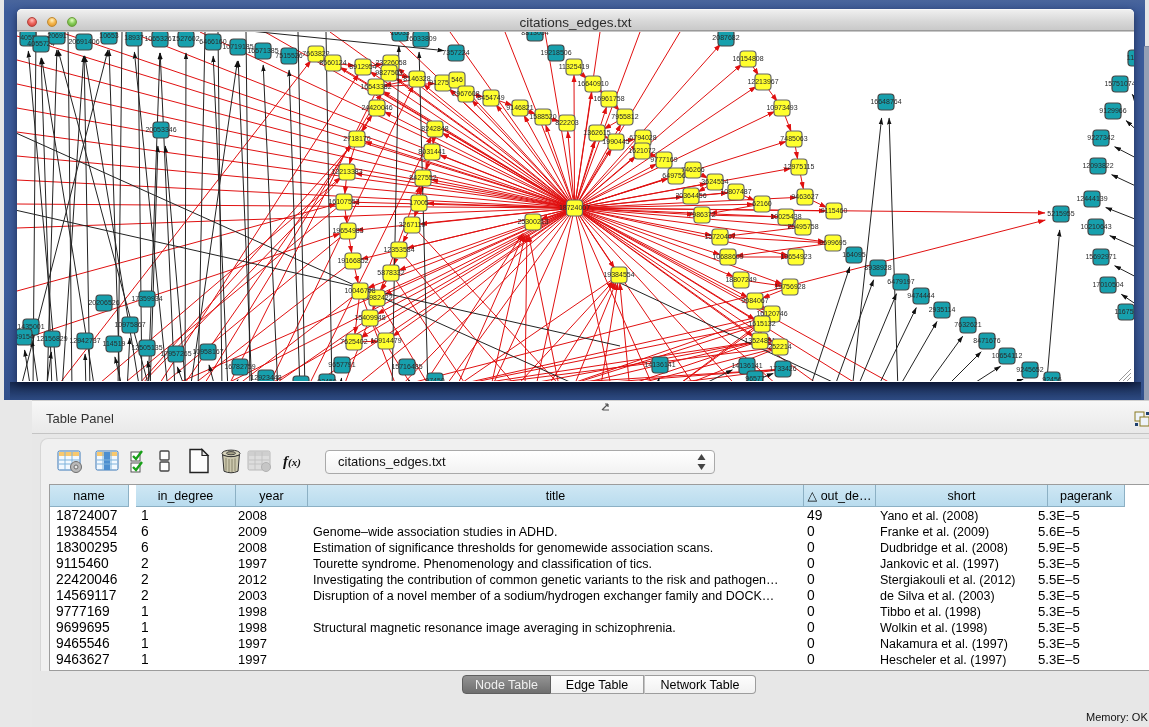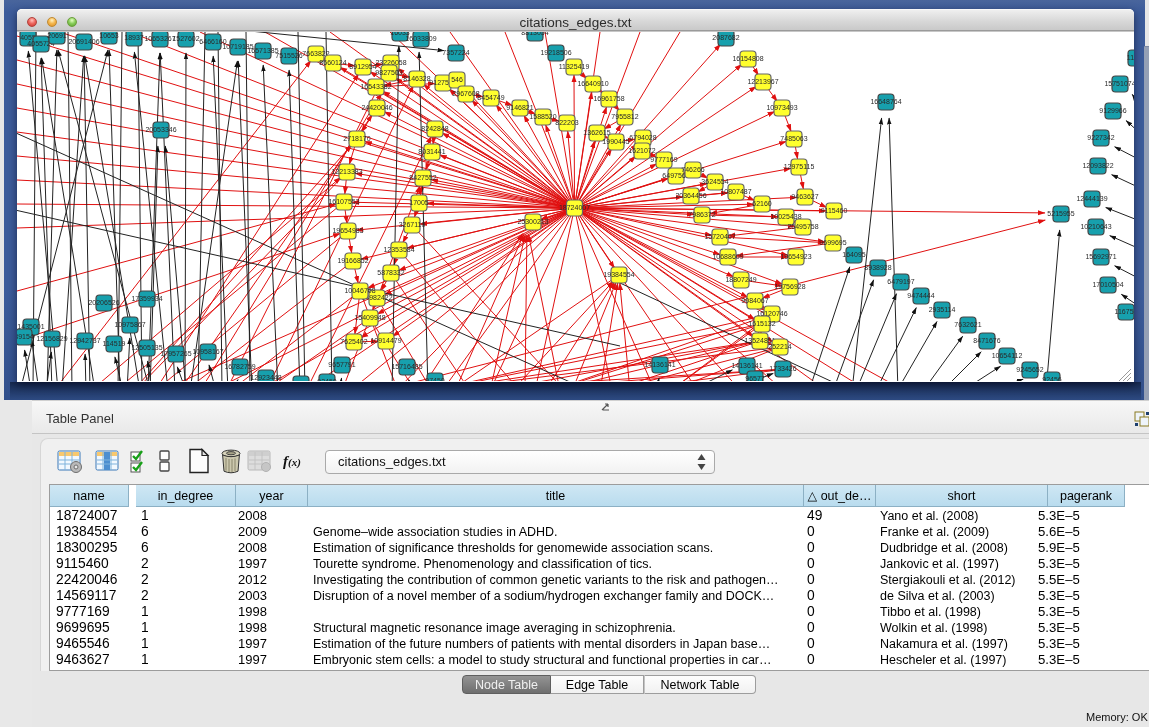--- a/index.html
+++ b/index.html
@@ -830,30 +830,28 @@
             <span class="c2">1998</span>
             <span class="c3">Structural magnetic resonance image averaging in schizophrenia.</span>
             <span class="c4">0</span>
             <span class="c5">Wolkin et al. (1998)</span>
             <span class="c6">5.3E–5</span>
           </div>
           <div class="row" style="top:151px;width:1100px">
             <span class="c0">9465546</span>
             <span class="c1">1</span>
             <span class="c2">1997</span>
-            <span class="c3">Estimation of the future numbers of patients with mental disorders in Japan base…</span>
             <span class="c4">0</span>
             <span class="c5">Nakamura et al. (1997)</span>
             <span class="c6">5.3E–5</span>
           </div>
           <div class="row" style="top:167px;width:1100px">
             <span class="c0">9463627</span>
             <span class="c1">1</span>
             <span class="c2">1997</span>
-            <span class="c3">Embryonic stem cells: a model to study structural and functional properties in car…</span>
             <span class="c4">0</span>
             <span class="c5">Hescheler et al. (1997)</span>
             <span class="c6">5.3E–5</span>
           </div>
           <div id="vsb">
             <div id="vthumb"></div>
           </div>
         </div>
       <div id="tabs">
         <div class="tab" id="tab1">Node Table</div>

